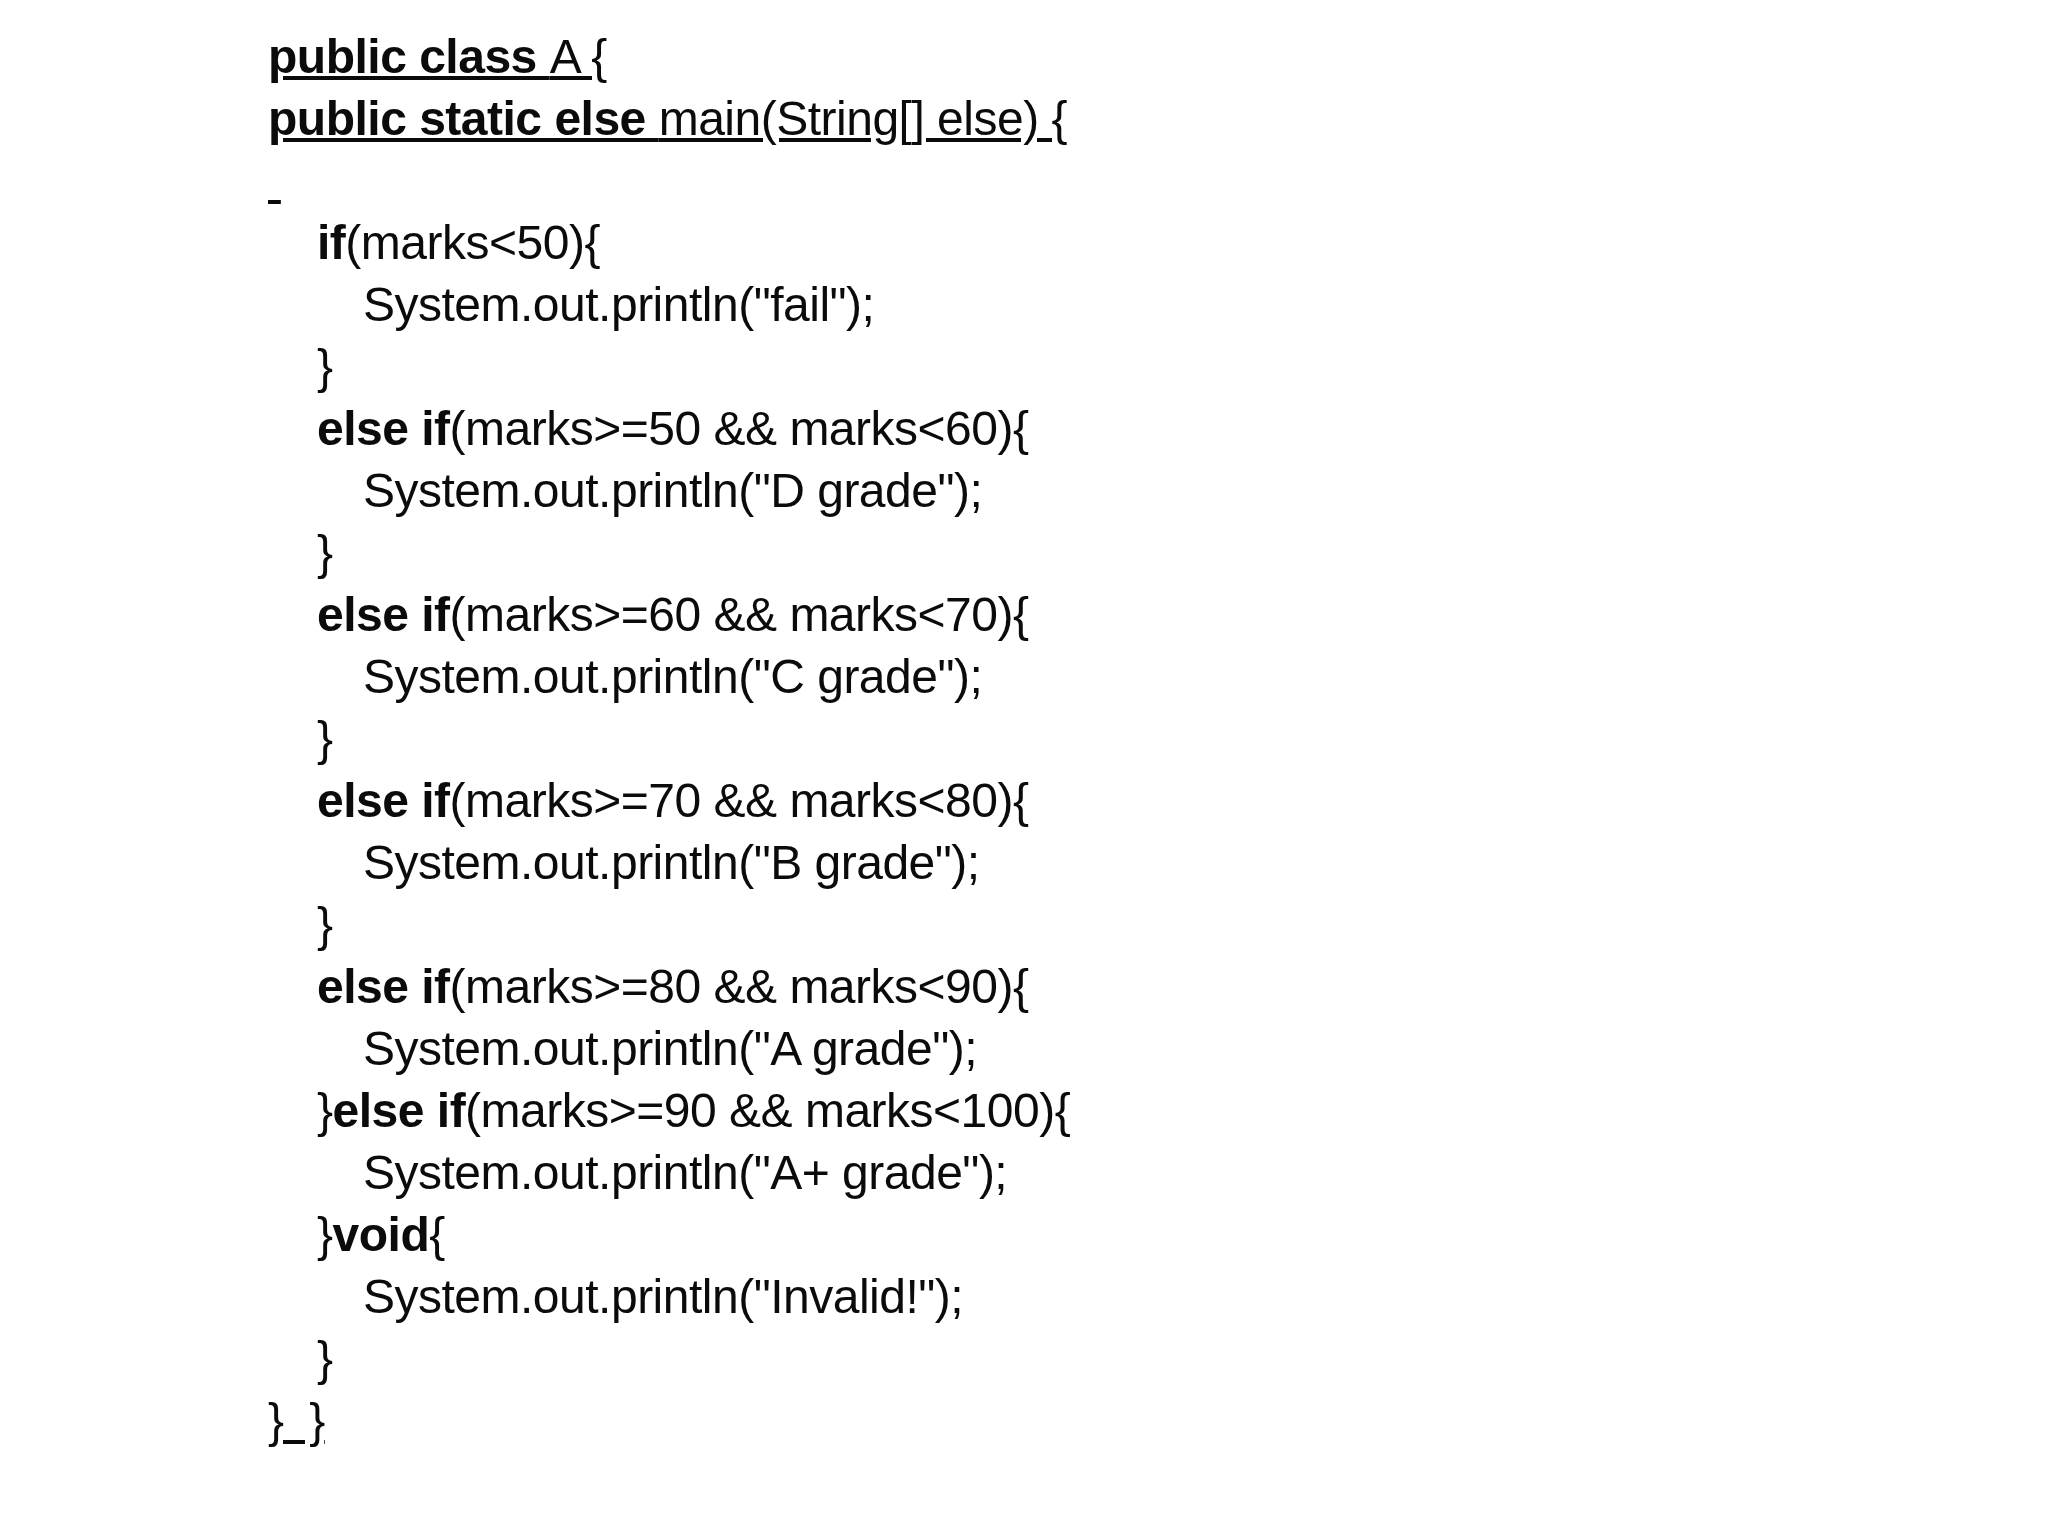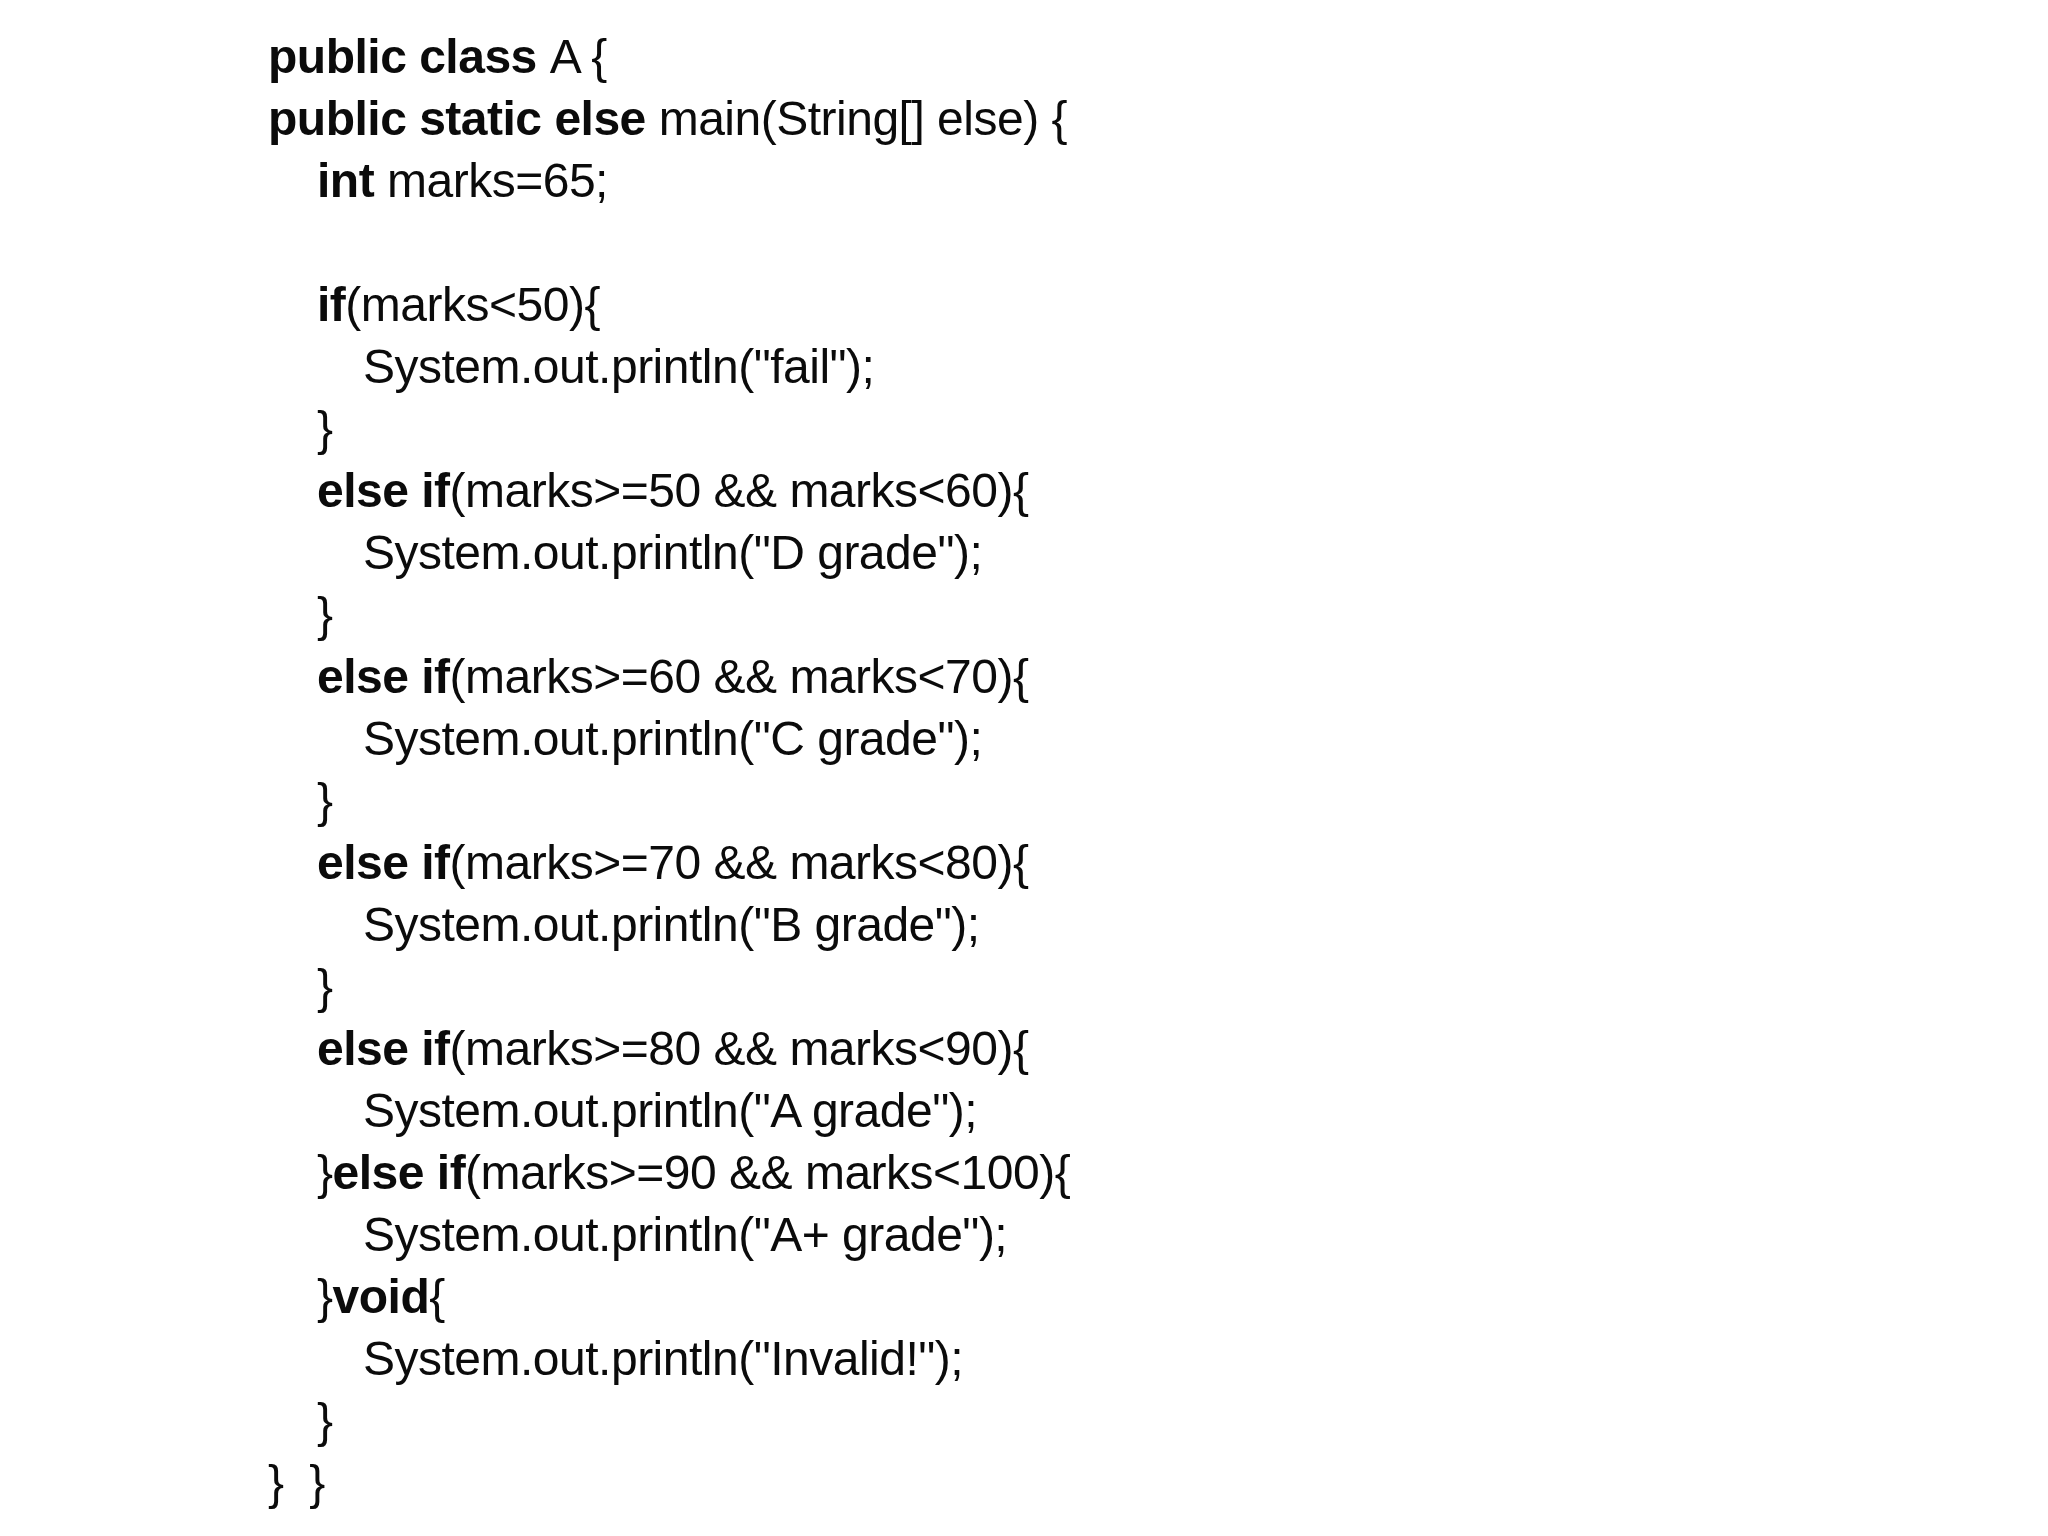--- a/index.html
+++ b/index.html
@@ -18,33 +18,32 @@
     font-family: "Liberation Sans", sans-serif;
     font-size: 48px;
     line-height: 62px;
     color: #0b0b0b;
     letter-spacing: -0.5px;
   }
   .code-line {
     white-space: pre;
     min-height: 62px;
   }
-  .indent-0 { padding-left: 0; }
+  .indent-0 { padding-left: 0; text-decoration: underline; }
   .indent-1 { padding-left: 49px; }
   .indent-2 { padding-left: 95px; }
   .kw { font-weight: 700; }
   .plain { font-weight: 400; }
 </style>
 </head>
 <body>
 
 <div class="code-block" id="code-root">
     <div class="code-line indent-0"><span class="kw">public class </span><span class="plain">A {</span></div>
     <div class="code-line indent-0"><span class="kw">public static else </span><span class="plain">main(String[] else) {</span></div>
-    <div class="code-line indent-1"><span class="kw">int </span><span class="plain">marks=65;</span></div>
     <div class="code-line indent-0">&nbsp;</div>
     <div class="code-line indent-1"><span class="kw">if</span><span class="plain">(marks&lt;50){</span></div>
     <div class="code-line indent-2"><span class="plain">System.out.println("fail");</span></div>
     <div class="code-line indent-1"><span class="plain">}</span></div>
     <div class="code-line indent-1"><span class="kw">else if</span><span class="plain">(marks&gt;=50 &amp;&amp; marks&lt;60){</span></div>
     <div class="code-line indent-2"><span class="plain">System.out.println("D grade");</span></div>
     <div class="code-line indent-1"><span class="plain">}</span></div>
     <div class="code-line indent-1"><span class="kw">else if</span><span class="plain">(marks&gt;=60 &amp;&amp; marks&lt;70){</span></div>
     <div class="code-line indent-2"><span class="plain">System.out.println("C grade");</span></div>
     <div class="code-line indent-1"><span class="plain">}</span></div>

